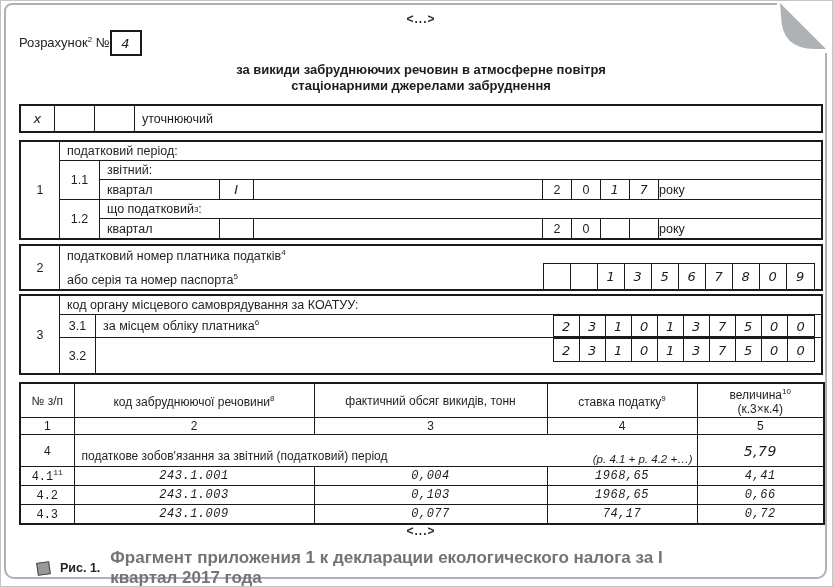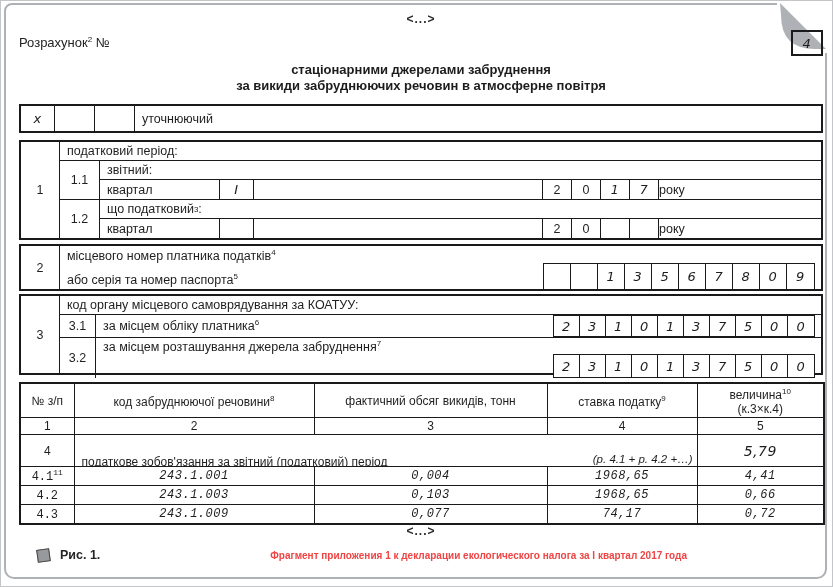--- a/index.html
+++ b/index.html
@@ -7,21 +7,21 @@
   .outer { position:absolute; left:0; top:0; width:833px; height:587px; border:1px solid #c3c6c9; background:#fff; overflow:hidden; }
   .sheet { position:absolute; left:3px; top:2px; right:5px; bottom:7px; border:2px solid #aeb2b6; border-radius:8px 0 10px 10px; background:#fff; }
   .fold-patch { position:absolute; top:-2px; right:-2px; width:50px; height:50px; background:#fff; }
   .fold { position:absolute; top:-2px; right:-2px; width:47px; height:47px; }
 
   .content { position:absolute; left:13px; top:0; width:804px; height:100%; }
   .abs { position:absolute; }
 
   .ellipsis { width:100%; text-align:center; font-size:12px; font-weight:bold; letter-spacing:1px; color:#2a2a2a; }
 
-  .calc-row { display:flex; justify-content:space-between; align-items:center; gap:16px; width:100%; }
+  .calc-row { display:flex; justify-content:flex-start; align-items:center; width:100%; }
   .calc-label { font-size:13px; color:#232323; }
   sup { font-size:8px; }
   .calc-box { width:32px; height:26px; border:2.5px solid #1a1a1a; display:flex; align-items:center; justify-content:center; }
 
   .hand { font-family:"DejaVu Sans", sans-serif; font-style:italic; font-size:13px; color:#1d1d1d; letter-spacing:0.5px; }
 
   .doc-title { width:100%; text-align:center; font-weight:bold; font-size:13px; line-height:16px; color:#1c1c1c; }
 
   .lbl { font-size:12.5px; color:#1e1e1e; }
 
@@ -75,21 +75,21 @@
   td.th { height:34px; line-height:14px; }
   td.numline { height:17px; }
   td.totlabel { text-align:left; position:relative; padding-left:7px; }
   .formula { position:absolute; right:4px; bottom:1px; font-style:italic; font-size:11.5px; }
   td.tot { height:32px; }
   td.drow { height:19px;font-family:Liberation Mono, monospace; }
 
   .caption { display:flex; align-items:center; width:100%; gap:10px; }
   .fig-icon { width:13px; height:13px; background:#97999c; border:1.5px solid #454545; transform:rotate(-8deg); flex:0 0 auto; }
   .fig-label { font-weight:bold; font-size:12.5px; color:#252525; }
-  .caption-text { flex:1; text-align:right; font-weight:bold; font-size:10px; color:#ef4444; padding-right:120px; }
+  .caption-text { flex:1; text-align:left; font-weight:bold; font-size:17px; color:#737373; padding-right:120px; }
 </style>
 </head>
 <body>
 
 <div class="outer">
   <div class="sheet">
     <div class="fold-patch"></div>
     <svg class="fold" viewBox="0 0 47 47">
       <path d="M0,0 L46,46 L35,46 Q1,46 1,12 Z" fill="#aeb2b6"></path>
     </svg>
@@ -102,22 +102,22 @@
         <span class="calc-label">
           <span>Розрахунок</span><sup>2</sup>
           <span>№</span>
         </span>
         <span class="calc-box">
           <span class="hand">4</span>
         </span>
       </div>
 
       <div class="abs doc-title" style="top:57px;">
+        <div>за викиди забруднюючих речовин в атмосферне повітря</div>
         <div>стаціонарними джерелами забруднення</div>
-        <div>за викиди забруднюючих речовин в атмосферне повітря</div>
       </div>
 
       <div class="abs chk-row" style="top:99px;">
         <div class="chk-cell chk-mark" style="width:34px;">
             <span class="hand">х</span>
           </div>
         <div class="chk-cell chk-mark" style="width:40px;">
             <span class="hand"></span>
           </div>
         <div class="chk-cell chk-mark" style="width:40px;">
@@ -170,21 +170,21 @@
               </div>
             </div>
           </div>
         </div>
       </div>
 
       <div class="abs box" style="top:239px; width:100%; height:47px;">
         <div class="numcol">2</div>
         <div class="sec2-body">
           <div class="lbl">
-            <span>місцевого номер платника податків</span><sup>4</sup>
+            <span>податковий номер платника податків</span><sup>4</sup>
           </div>
           <div class="lbl">
             <span>або серія та номер паспорта</span><sup>5</sup>
           </div>
           <div class="cells sec2-cells">
             <div class="dcell hand"></div>
             <div class="dcell hand"></div>
             <div class="dcell hand">1</div>
             <div class="dcell hand">3</div>
             <div class="dcell hand">5</div>
@@ -215,23 +215,20 @@
               <div class="dcell hand">3</div>
               <div class="dcell hand">7</div>
               <div class="dcell hand">5</div>
               <div class="dcell hand">0</div>
               <div class="dcell hand">0</div>
             </div>
           </div>
           <div class="srow s3-32wrap" style="align-items:stretch;">
             <div class="subnum" style="width:36px;">3.2</div>
             <div class="s3-32body">
-              <div class="lbl pad" style="padding-top:1px;">
-                <span>за місцем розташування джерела забруднення</span><sup>7</sup>
-              </div>
               <div class="s3-cellrow">
                 <div class="cells">
                   <div class="dcell hand">2</div>
                   <div class="dcell hand">3</div>
                   <div class="dcell hand">1</div>
                   <div class="dcell hand">0</div>
                   <div class="dcell hand">1</div>
                   <div class="dcell hand">3</div>
                   <div class="dcell hand">7</div>
                   <div class="dcell hand">5</div>
@@ -263,21 +260,21 @@
         <tr>
           <td class="numline">1</td>
           <td class="numline">2</td>
           <td class="numline">3</td>
           <td class="numline">4</td>
           <td class="numline">5</td>
         </tr>
         <tr>
           <td class="tot">4</td>
           <td class="tot totlabel" colspan="3">
-            <span style="position:absolute; left:7px; top:20px;">податкове зобов'язання за звітний (податковий) період</span>
+            <span style="position:absolute; left:7px; top:14px;">податкове зобов'язання за звітний (податковий) період</span>
             <span class="formula">(р. 4.1 + р. 4.2 +…)</span>
           </td>
           <td class="tot"><span class="hand" style="font-size:14px;">5,79</span></td>
         </tr>
         <tr>
           <td class="drow"><span>4.1</span><sup>11</sup></td>
           <td class="drow hand">243.1.001</td>
           <td class="drow hand">0,004</td>
           <td class="drow hand">1968,65</td>
           <td class="drow hand">4,41</td>

